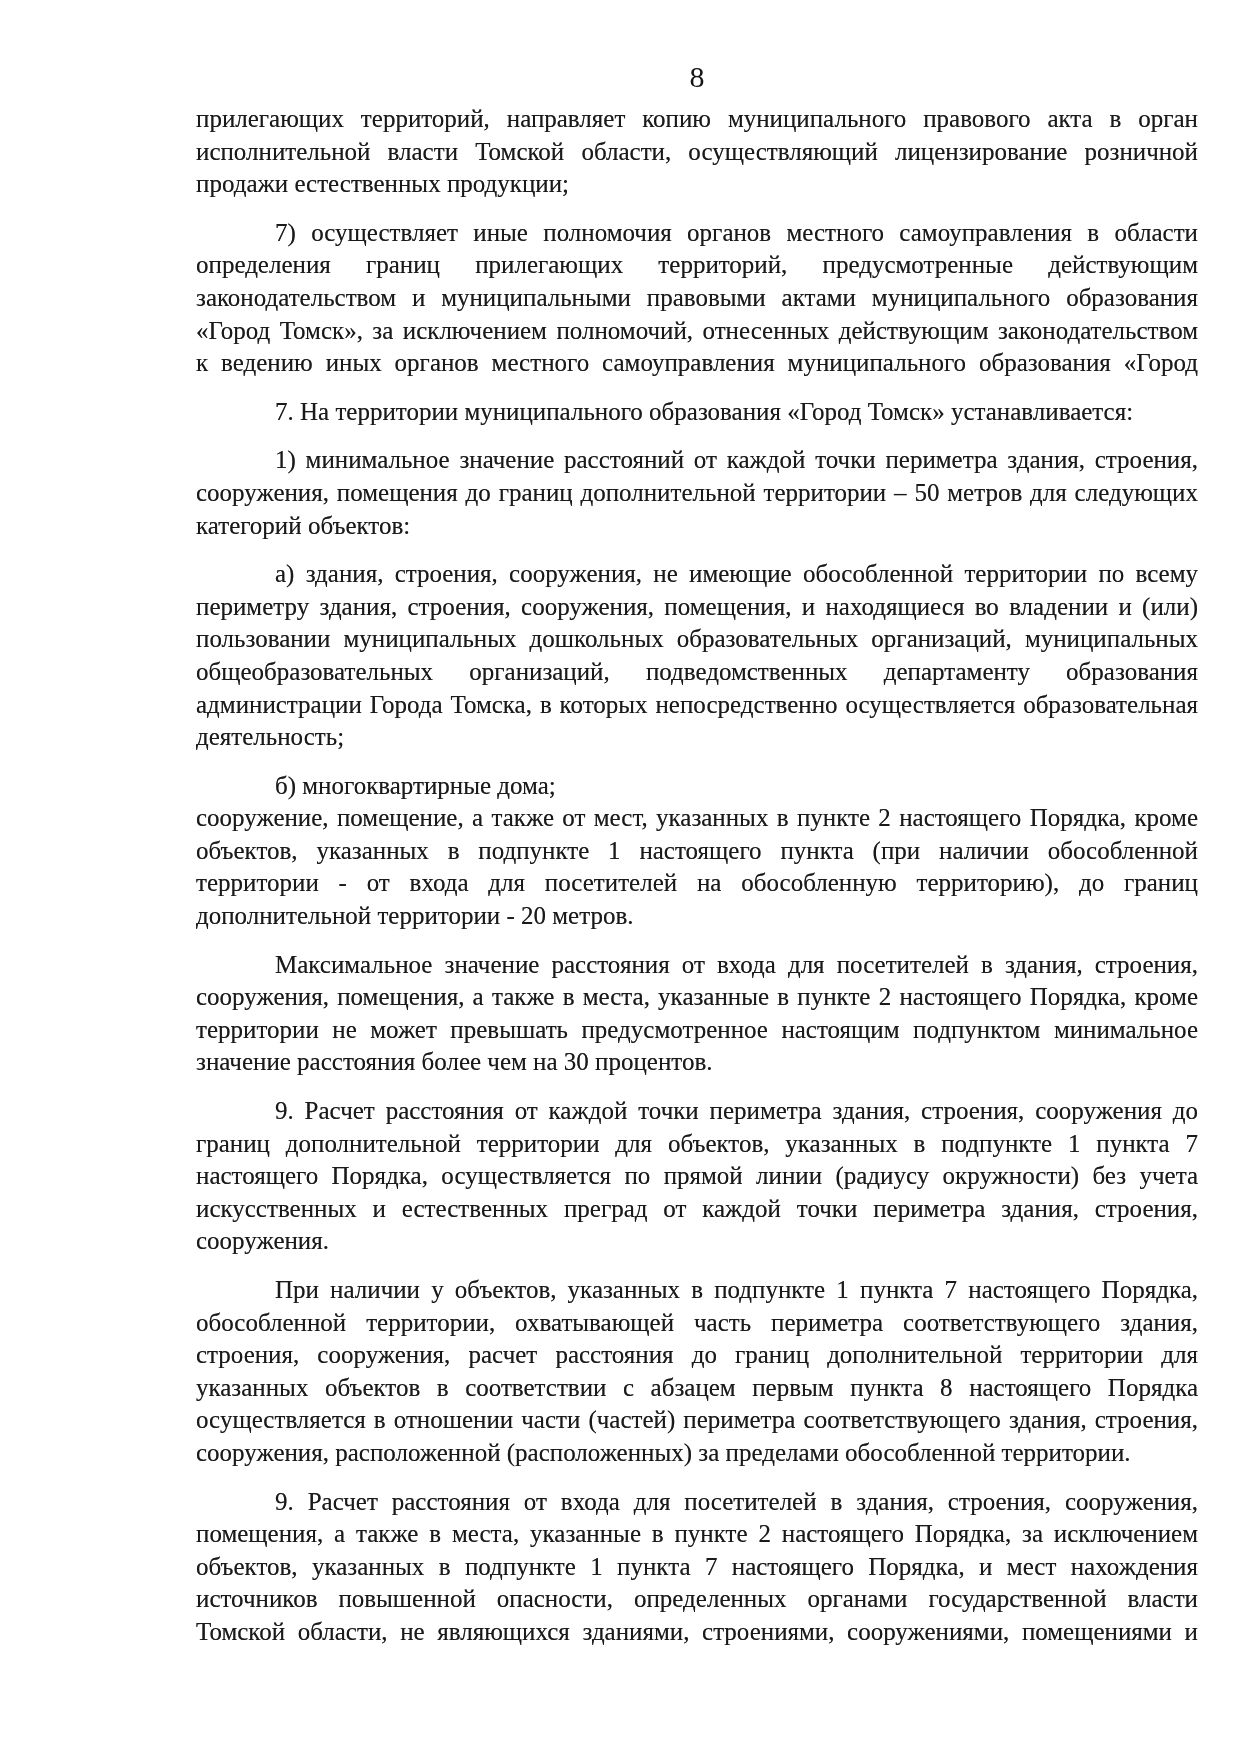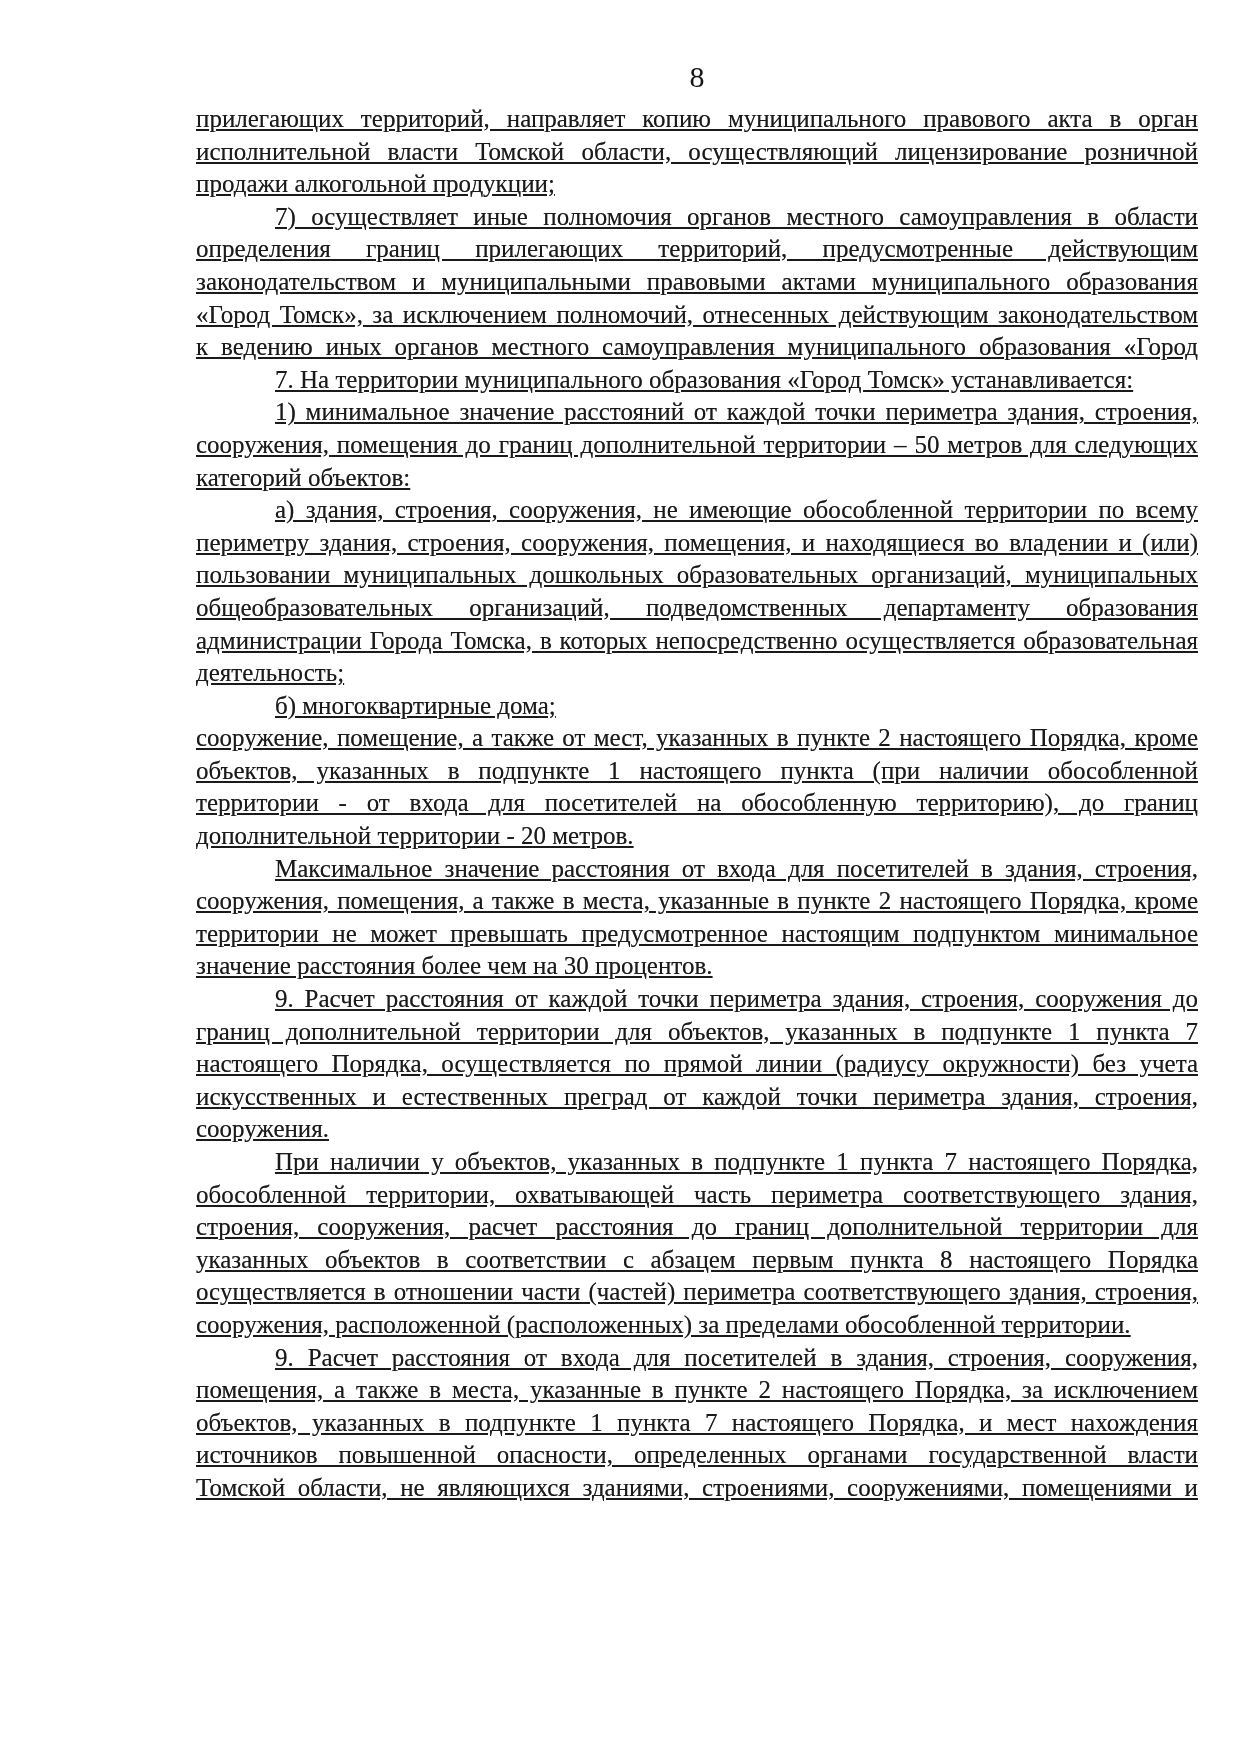--- a/index.html
+++ b/index.html
@@ -33,48 +33,49 @@
   .doc-body {
     position: absolute;
     top: 103px;
     left: 196px;
     width: 1002px;
     font-size: 25px;
     line-height: 32.6px;
     color: #1a1a1a;
     text-shadow: 0 0 0.45px rgba(10,10,10,0.55); 
   }
-  .paragraph { margin: 0; padding: 0; text-decoration: underline; }
+  .paragraph { margin: 0; padding: 0; }
   .line {
     margin: 0;
     padding: 0;
     white-space: normal;
   }
   .line.j {
     text-align: justify;
     text-align-last: justify;
   }
   .line.l {
     text-align: left;
     text-align-last: left;
   }
   .line.ind {
     padding-left: 79px;
+    margin-top: 16px;
   }
 </style>
 </head>
 <body>
 
 <div class="page">
   <div class="page-number">8</div>
   <div class="doc-body" id="doc-body">
       <div class="paragraph">
         <div class="line j">прилегающих территорий, направляет копию муниципального правового акта в орган</div>
         <div class="line j">исполнительной власти Томской области, осуществляющий лицензирование розничной</div>
-        <div class="line l">продажи алкогольной продукции;</div>
+        <div class="line l">продажи естественных продукции;</div>
       </div>
       <div class="paragraph">
         <div class="line j ind">7) осуществляет иные полномочия органов местного самоуправления в области</div>
         <div class="line j">определения границ прилегающих территорий, предусмотренные действующим</div>
         <div class="line j">законодательством и муниципальными правовыми актами муниципального образования</div>
         <div class="line j">«Город Томск», за исключением полномочий, отнесенных действующим законодательством</div>
         <div class="line j">к ведению иных органов местного самоуправления муниципального образования «Город</div>
       </div>
       <div class="paragraph">
         <div class="line l ind">7. На территории муниципального образования «Город Томск» устанавливается:</div>

